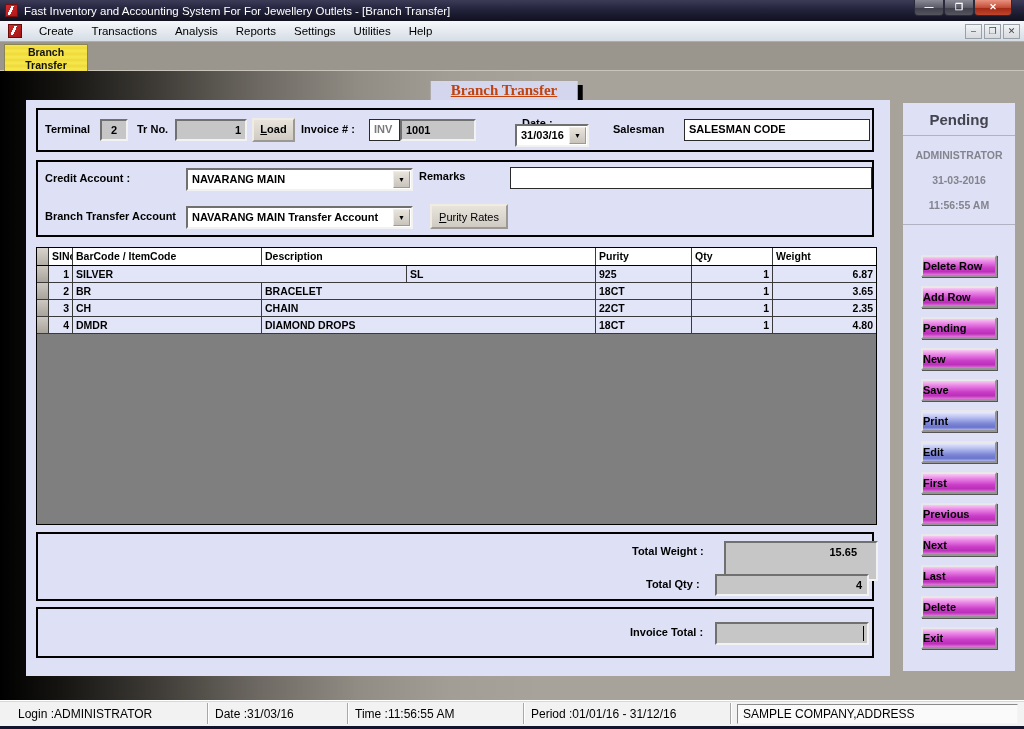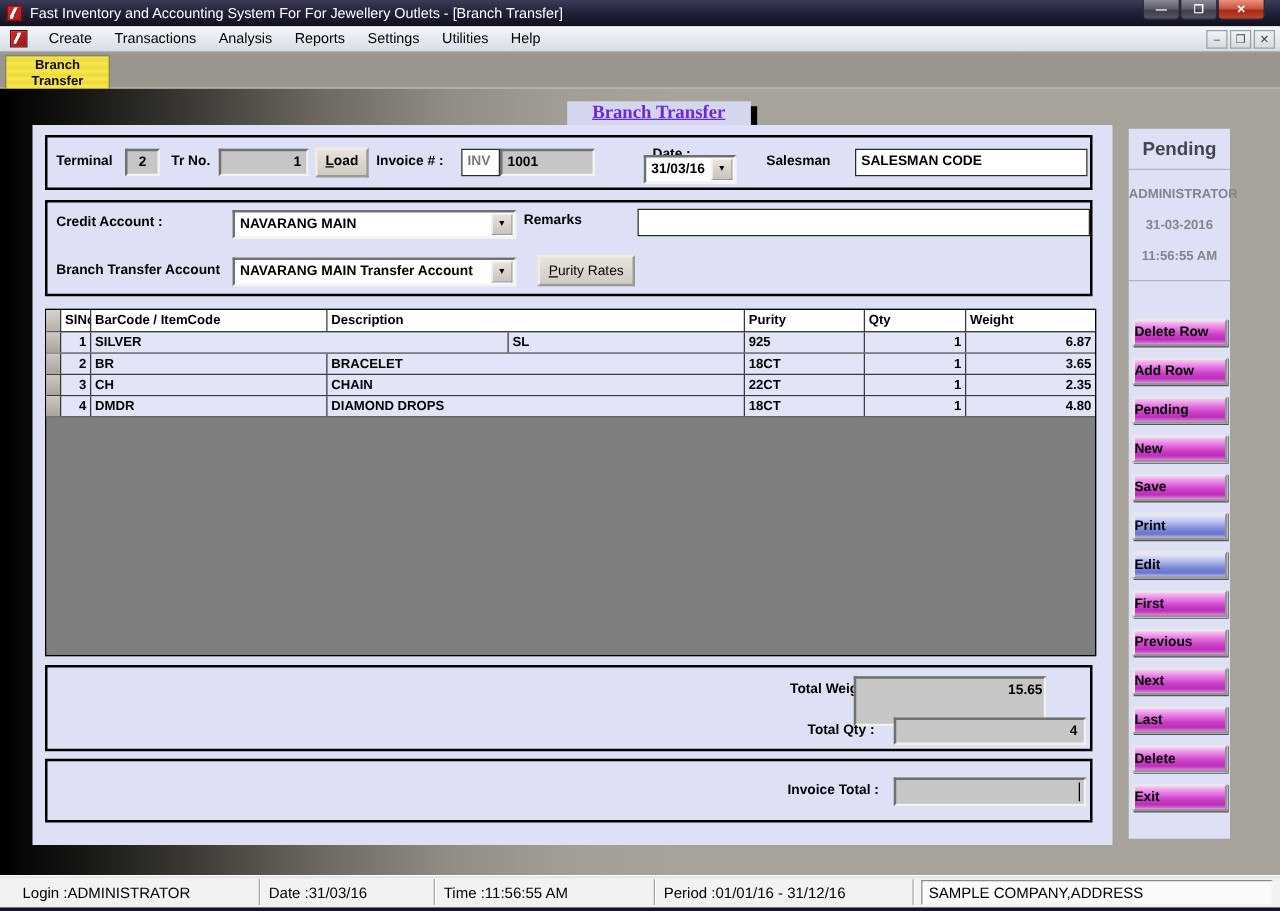--- a/index.html
+++ b/index.html
@@ -42,21 +42,21 @@
   .tab-yellow { position:absolute; left:4px; top:2px; width:84px; height:27px;
     background:repeating-linear-gradient(180deg,#f6e84e 0px,#efd93a 3px,#f6e84e 6px);
     border:1px solid #8a8454; border-bottom:none; text-align:center;
     font-size:10.5px; font-weight:bold; color:#111; line-height:13px; padding-top:1px; }
 
   
   .mdi { position:absolute; left:0; top:71px; width:1024px; height:629px;
     background:linear-gradient(90deg,#000 0px,#151411 60px,#403d38 160px,#6e6a63 260px,#918d85 360px,#a29e96 450px,#a7a39b 540px,#a7a39b 100%); }
   .page-title { position:absolute; top:10px; left:504px; transform:translateX(-50%);
     font-family:"Liberation Serif", serif; font-size:15px; font-weight:bold; text-decoration:underline;
-    color:#6d28d9; background:#d3d6ed; padding:1px 20px; box-shadow:5px 4px 0 #000; white-space:nowrap;margin-left:23px; }
+    color:#c2410c; background:#d3d6ed; padding:1px 20px; box-shadow:5px 4px 0 #000; white-space:nowrap; }
 
   .panel { position:absolute; left:26px; top:29px; width:864px; height:576px; background:#dee1f5; }
   .gbox { position:absolute; border:2px solid #000; background:#dee1f5; }
   .lbl { position:absolute; font-size:11px; font-weight:bold; color:#000; white-space:nowrap; }
 
   .sunken { position:absolute; background:#c6c6c6;
     border:2px solid; border-color:#707070 #f2f2f2 #f2f2f2 #707070;
     font-size:11px; font-weight:bold; color:#000; }
   .whitebox { position:absolute; background:#fff; border:1px solid #2a2a2a;
     font-size:11px; font-weight:bold; color:#000; padding:3px 4px 0 4px; }
@@ -78,21 +78,21 @@
   .cell { border-right:1px solid #3a3a3a; font-size:10.5px; font-weight:bold;
     line-height:16px; padding:0 3px; overflow:hidden; white-space:nowrap; }
   .thead .cell { line-height:17px; }
   .csel { width:12px; padding:0; background:linear-gradient(180deg,#ccc8c1,#a8a49c); }
   .thead .csel { background:linear-gradient(180deg,#d8d4cd,#b4b0a8); }
   .c1 { width:24px; } .c2 { width:189px; } .c3 { width:334px; }
   .c4 { width:96px; } .c5 { width:81px; } .c6 { flex:1; border-right:none; }
   .ar { text-align:right; }
 
   
-  .sidebar { position:absolute; left:903px; top:32px; width:81px; height:568px; background:#dee1f5; }
+  .sidebar { position:absolute; left:903px; top:32px; width:112px; height:568px; background:#dee1f5; }
   .sb-status { height:33px; border-bottom:1px solid #b2b2c2; text-align:center;
     font-size:15px; font-weight:bold; color:#44444f; line-height:33px; }
   .sb-meta { text-align:center; font-size:10.5px; font-weight:bold; color:#84848e; margin-top:13px; }
   .sb-sep { border-top:1px solid #b2b2c2; margin-top:13px; }
   .sb-btns { position:absolute; left:0; top:152px; width:100%; display:flex; flex-direction:column;
     align-items:center; gap:9px; }
   .sbtn { width:76px; height:22px; border:2px outset #e8e8e8; box-shadow:1px 1px 0 #555;
     font-family:"Liberation Sans", sans-serif; font-size:11px; font-weight:bold; color:#000;
     text-align:left; line-height:18px; }
   .sbtn.magenta { background:linear-gradient(180deg,#f7c9f3 0%,#e87fe4 28%,#cb3ec8 60%,#bb30b8 82%,#e27ade 100%); }
@@ -236,21 +236,21 @@
               <div class="cell c3">DIAMOND DROPS</div>
               <div class="cell c4">18CT</div>
               <div class="cell c5 ar">1</div>
               <div class="cell c6 ar">4.80</div>
             </div>
           </div>
       </div>
 
       <div class="gbox" style="left:10px; top:432px; width:838px; height:69px;">
         <span class="lbl" style="left:594px; top:11px;">Total Weight :</span>
-        <div class="sunken ar" style="left:645px; top:7px; width:154px; height:40px; padding:3px 1px 0 0;">15.65</div>
+        <div class="sunken ar" style="left:686px; top:7px; width:154px; height:40px; padding:3px 19px 0 0;">15.65</div>
         <span class="lbl" style="left:608px; top:44px;">Total Qty :</span>
         <div class="sunken ar" style="left:677px; top:40px; width:154px; height:22px; padding:3px 5px 0 0;">4</div>
       </div>
 
       <div class="gbox" style="left:10px; top:507px; width:838px; height:51px;">
         <span class="lbl" style="left:592px; top:17px;">Invoice  Total :</span>
         <div class="sunken ar" style="left:677px; top:13px; width:154px; height:23px;">
           <span class="cursor"></span>
         </div>
       </div>

